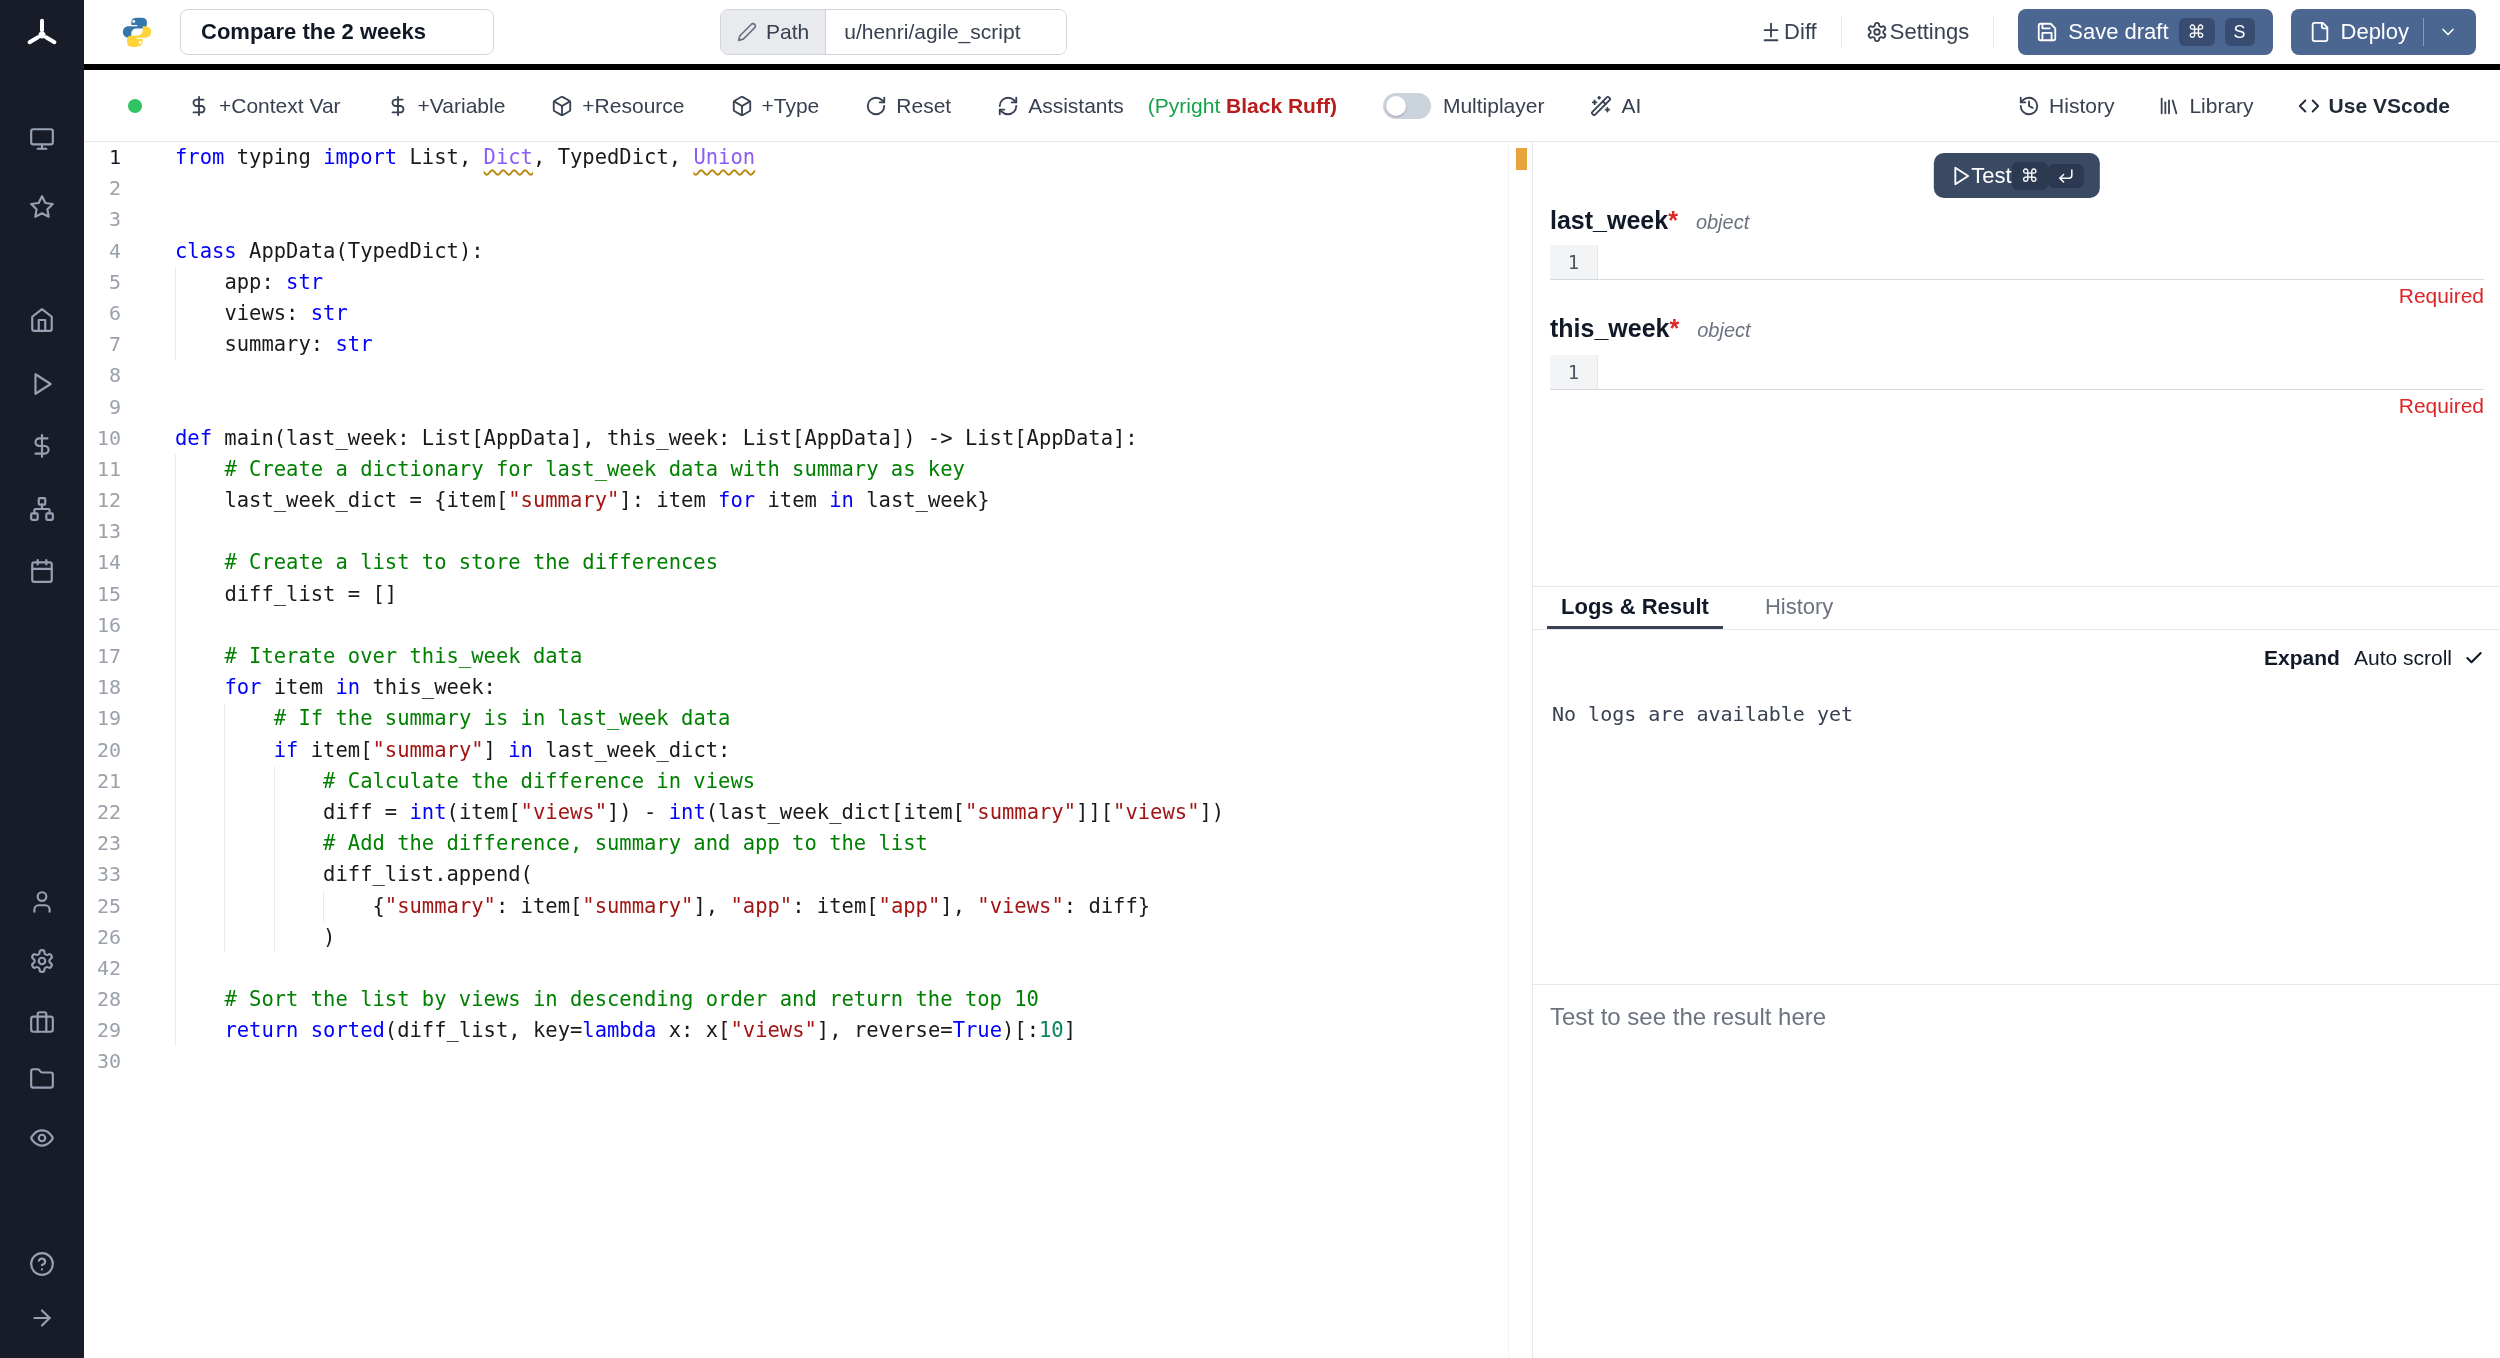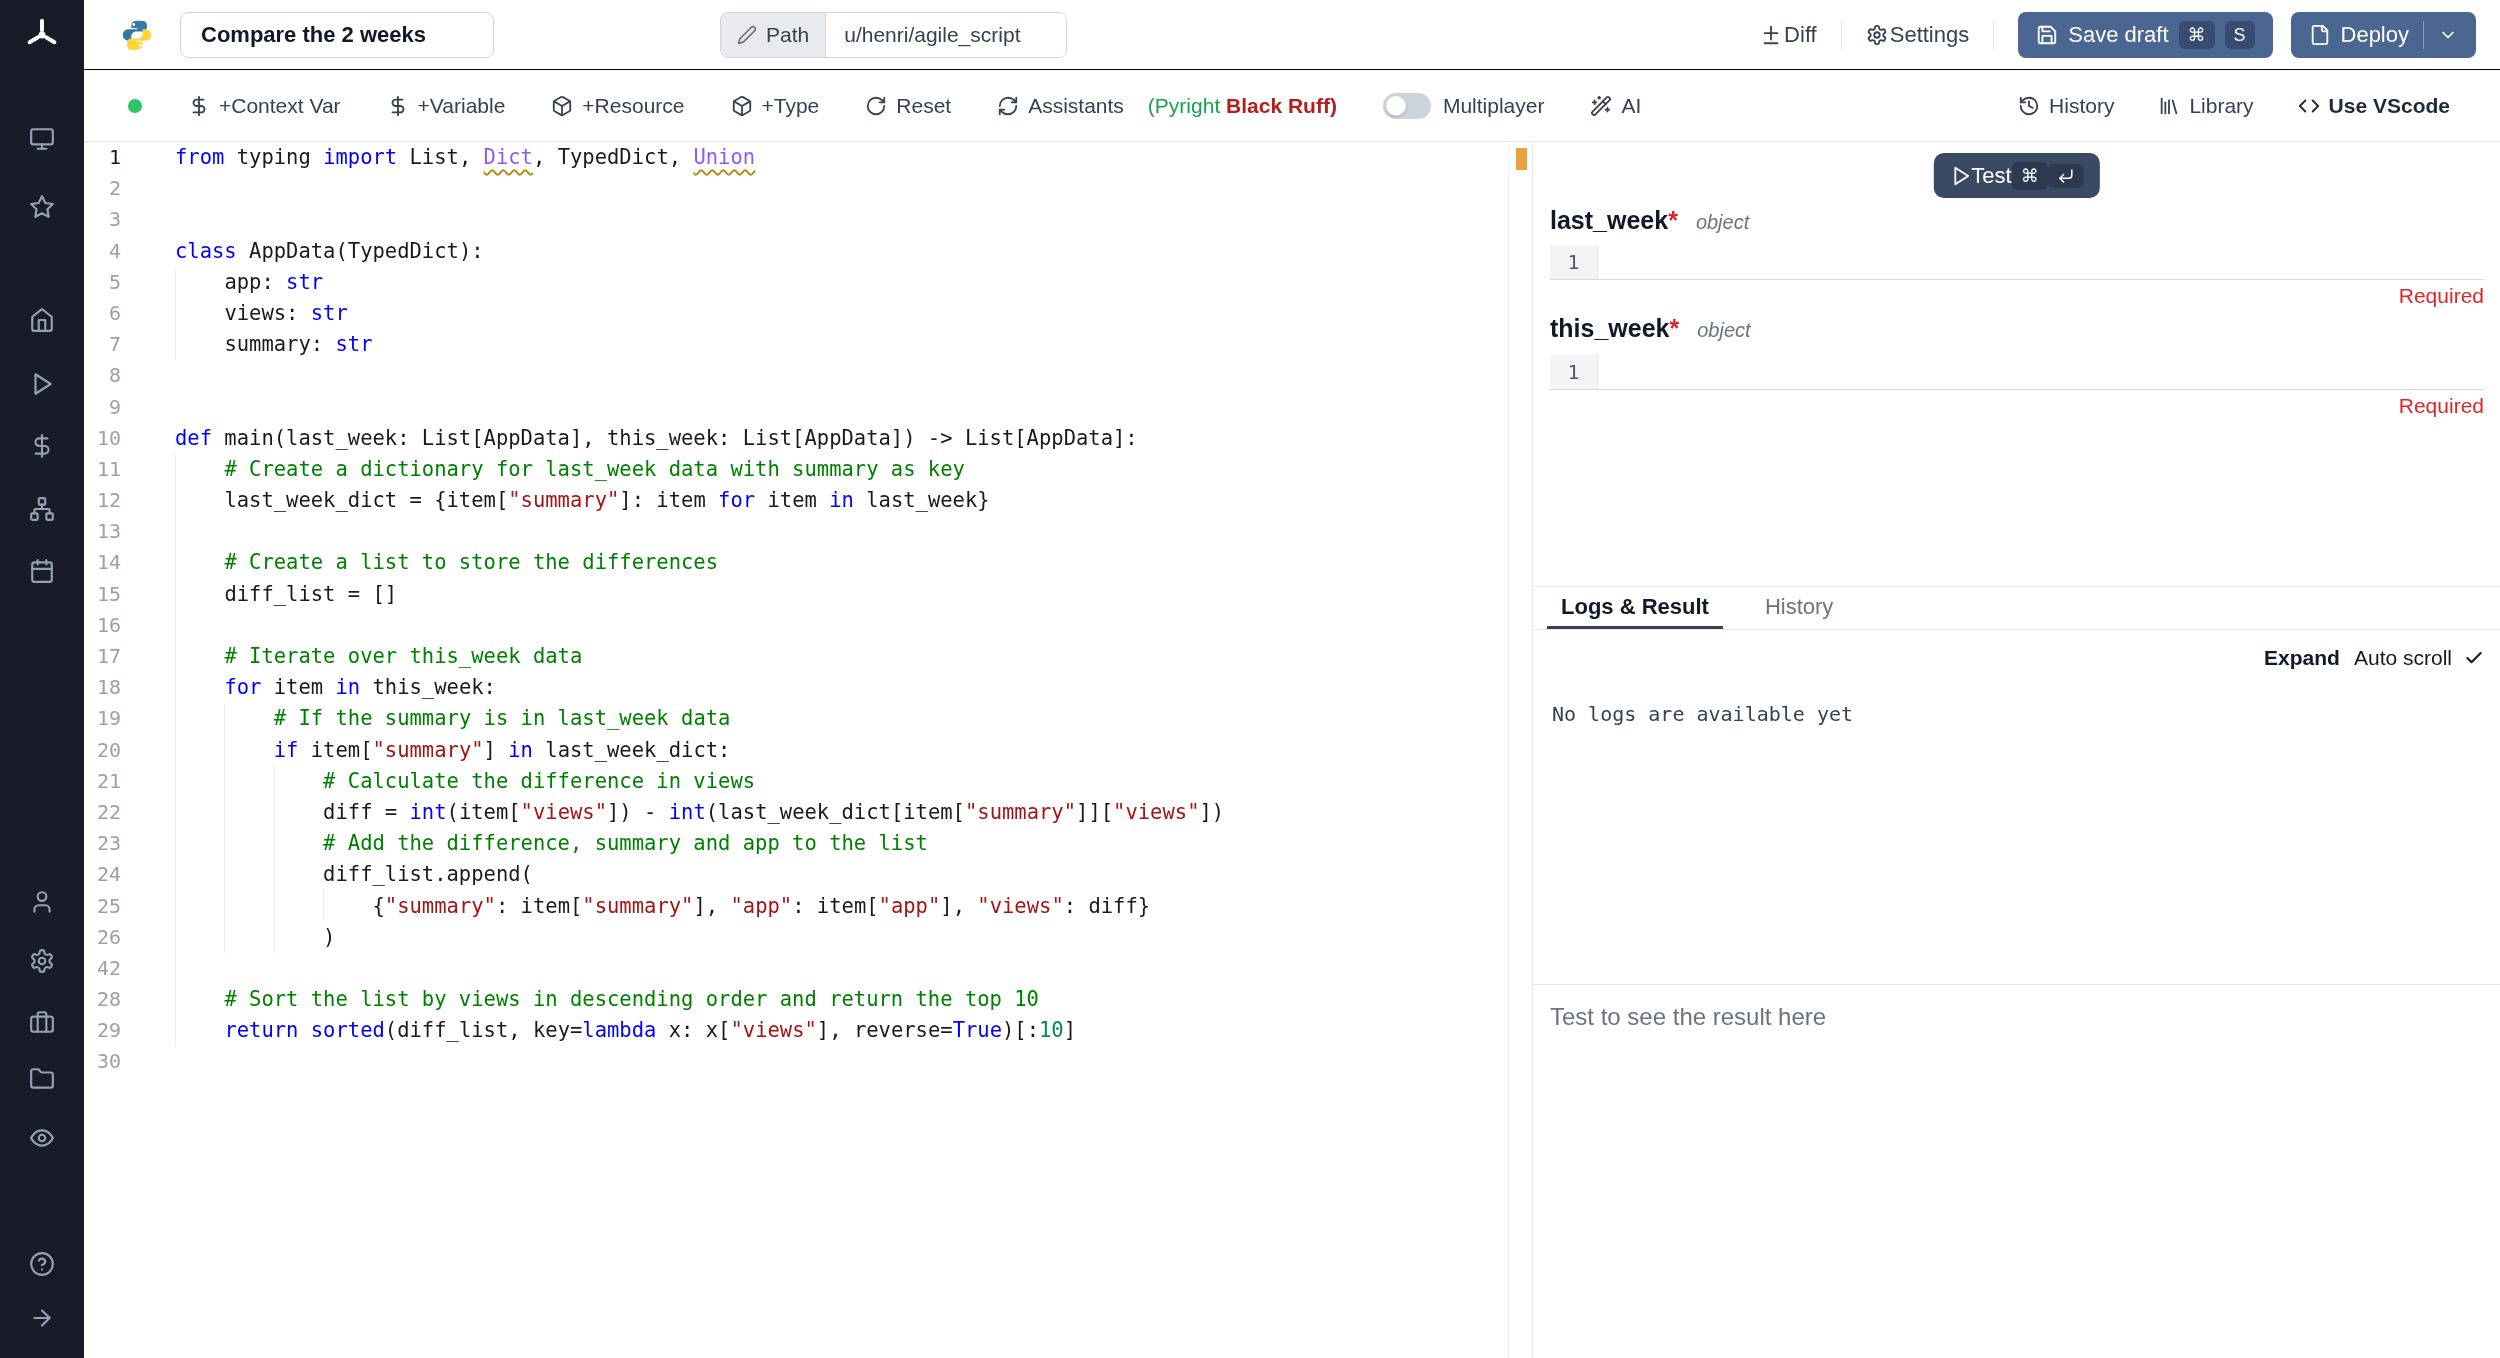--- a/index.html
+++ b/index.html
@@ -10,21 +10,21 @@
 
   
   .sidebar { position:relative; width:84px; height:1358px; background:#171c28; flex:0 0 84px; }
   .side-btn { position:absolute; left:0; width:84px; height:44px; display:flex; align-items:center; justify-content:center; color:#97a0b2; cursor:pointer; }
   .side-btn.logo { color:#fff; }
 
   
   .main { flex:1; display:flex; flex-direction:column; height:1358px; min-width:0; }
 
   
-  .topbar { height:70px; flex:0 0 70px; display:flex; align-items:center; border-bottom:1px solid #000000; padding:0 24px 0 36px; background:#fff; }
+  .topbar { height:70px; flex:0 0 70px; display:flex; align-items:center; border-bottom:6px solid #000000; padding:0 24px 0 36px; background:#fff; }
   .title-box { margin-left:26px; height:46px; width:314px; border:1px solid #d1d5db; border-radius:8px; display:flex; align-items:center; padding:0 20px; font-size:22px; font-weight:600; color:#111827; cursor:text; white-space:nowrap; }
   .path-group { margin-left:226px; height:46px; display:flex; align-items:stretch; border:1px solid #d1d5db; border-radius:8px; overflow:hidden; }
   .path-chip { display:flex; align-items:center; gap:9px; background:#e8eaee; padding:0 16px; color:#374151; font-size:21px; font-weight:500; border-right:1px solid #d1d5db; cursor:pointer; }
   .path-value { display:flex; align-items:center; padding:0 18px; font-size:21px; color:#374151; background:#fff; min-width:240px; cursor:text; }
   .tb-spacer { flex:1; }
   .btn-ghost { display:flex; align-items:center; gap:2px; height:46px; padding:0 18px; border:none; border-radius:8px; color:#374151; font-size:22px; background:#fff; cursor:pointer; font-family:inherit; white-space:nowrap; }
   .tb-sep { width:1px; height:30px; background:#e5e7eb; margin:0 6px; }
   .btn-primary { display:flex; align-items:center; gap:10px; height:46px; padding:0 18px; border:none; border-radius:8px; background:#4a6691; color:#fff; font-size:22px; font-weight:500; margin-left:18px; cursor:pointer; font-family:inherit; white-space:nowrap; }
   .kbd { background:rgba(15,23,42,.32); border-radius:6px; padding:3px 9px; font-size:18px; line-height:22px; color:#fff; display:flex; align-items:center; }
   .deploy-sep { width:1px; height:28px; background:rgba(255,255,255,.35); margin:0 4px; }
@@ -374,21 +374,21 @@
           <div class="ln">14</div>
           <div class="ln">15</div>
           <div class="ln">16</div>
           <div class="ln">17</div>
           <div class="ln">18</div>
           <div class="ln">19</div>
           <div class="ln">20</div>
           <div class="ln">21</div>
           <div class="ln">22</div>
           <div class="ln">23</div>
-          <div class="ln">24</div>
+          <div class="ln">33</div>
           <div class="ln">25</div>
           <div class="ln">26</div>
           <div class="ln">42</div>
           <div class="ln">28</div>
           <div class="ln">29</div>
           <div class="ln">30</div>
         </div>
       <div class="code"><div class="code-line"><span class="tk-k">from</span><span class="tk-p"> typing </span><span class="tk-k">import</span><span class="tk-p"> List, </span><span class="tk-u">Dict</span><span class="tk-p">, TypedDict, </span><span class="tk-u">Union</span></div><div class="code-line"></div><div class="code-line"></div><div class="code-line"><span class="tk-k">class</span><span class="tk-p"> AppData(TypedDict):</span></div><div class="code-line"><span class="guide" style="left: 0ch;"></span>    <span class="tk-p">app: </span><span class="tk-k">str</span></div><div class="code-line"><span class="guide" style="left: 0ch;"></span>    <span class="tk-p">views: </span><span class="tk-k">str</span></div><div class="code-line"><span class="guide" style="left: 0ch;"></span>    <span class="tk-p">summary: </span><span class="tk-k">str</span></div><div class="code-line"></div><div class="code-line"></div><div class="code-line"><span class="tk-k">def</span><span class="tk-p"> main(last_week: List[AppData], this_week: List[AppData]) -&gt; List[AppData]:</span></div><div class="code-line"><span class="guide" style="left: 0ch;"></span>    <span class="tk-c"># Create a dictionary for last_week data with summary as key</span></div><div class="code-line"><span class="guide" style="left: 0ch;"></span>    <span class="tk-p">last_week_dict = {item[</span><span class="tk-s">"summary"</span><span class="tk-p">]: item </span><span class="tk-k">for</span><span class="tk-p"> item </span><span class="tk-k">in</span><span class="tk-p"> last_week}</span></div><div class="code-line"><span class="guide" style="left: 0ch;"></span></div><div class="code-line"><span class="guide" style="left: 0ch;"></span>    <span class="tk-c"># Create a list to store the differences</span></div><div class="code-line"><span class="guide" style="left: 0ch;"></span>    <span class="tk-p">diff_list = []</span></div><div class="code-line"><span class="guide" style="left: 0ch;"></span></div><div class="code-line"><span class="guide" style="left: 0ch;"></span>    <span class="tk-c"># Iterate over this_week data</span></div><div class="code-line"><span class="guide" style="left: 0ch;"></span>    <span class="tk-k">for</span><span class="tk-p"> item </span><span class="tk-k">in</span><span class="tk-p"> this_week:</span></div><div class="code-line"><span class="guide" style="left: 0ch;"></span><span class="guide" style="left: 4ch;"></span>        <span class="tk-c"># If the summary is in last_week data</span></div><div class="code-line"><span class="guide" style="left: 0ch;"></span><span class="guide" style="left: 4ch;"></span>        <span class="tk-k">if</span><span class="tk-p"> item[</span><span class="tk-s">"summary"</span><span class="tk-p">] </span><span class="tk-k">in</span><span class="tk-p"> last_week_dict:</span></div><div class="code-line"><span class="guide" style="left: 0ch;"></span><span class="guide" style="left: 4ch;"></span><span class="guide" style="left: 8ch;"></span>            <span class="tk-c"># Calculate the difference in views</span></div><div class="code-line"><span class="guide" style="left: 0ch;"></span><span class="guide" style="left: 4ch;"></span><span class="guide" style="left: 8ch;"></span>            <span class="tk-p">diff = </span><span class="tk-k">int</span><span class="tk-p">(item[</span><span class="tk-s">"views"</span><span class="tk-p">]) - </span><span class="tk-k">int</span><span class="tk-p">(last_week_dict[item[</span><span class="tk-s">"summary"</span><span class="tk-p">]][</span><span class="tk-s">"views"</span><span class="tk-p">])</span></div><div class="code-line"><span class="guide" style="left: 0ch;"></span><span class="guide" style="left: 4ch;"></span><span class="guide" style="left: 8ch;"></span>            <span class="tk-c"># Add the difference, summary and app to the list</span></div><div class="code-line"><span class="guide" style="left: 0ch;"></span><span class="guide" style="left: 4ch;"></span><span class="guide" style="left: 8ch;"></span>            <span class="tk-p">diff_list.append(</span></div><div class="code-line"><span class="guide" style="left: 0ch;"></span><span class="guide" style="left: 4ch;"></span><span class="guide" style="left: 8ch;"></span><span class="guide" style="left: 12ch;"></span>                <span class="tk-p">{</span><span class="tk-s">"summary"</span><span class="tk-p">: item[</span><span class="tk-s">"summary"</span><span class="tk-p">], </span><span class="tk-s">"app"</span><span class="tk-p">: item[</span><span class="tk-s">"app"</span><span class="tk-p">], </span><span class="tk-s">"views"</span><span class="tk-p">: diff}</span></div><div class="code-line"><span class="guide" style="left: 0ch;"></span><span class="guide" style="left: 4ch;"></span><span class="guide" style="left: 8ch;"></span>            <span class="tk-p">)</span></div><div class="code-line"><span class="guide" style="left: 0ch;"></span></div><div class="code-line"><span class="guide" style="left: 0ch;"></span>    <span class="tk-c"># Sort the list by views in descending order and return the top 10</span></div><div class="code-line"><span class="guide" style="left: 0ch;"></span>    <span class="tk-k">return</span><span class="tk-p"> </span><span class="tk-k">sorted</span><span class="tk-p">(diff_list, key=</span><span class="tk-k">lambda</span><span class="tk-p"> x: x[</span><span class="tk-s">"views"</span><span class="tk-p">], reverse=</span><span class="tk-k">True</span><span class="tk-p">)[:</span><span class="tk-n">10</span><span class="tk-p">]</span></div><div class="code-line"></div></div>
       <div class="ruler">
         <div class="ruler-marker"></div>

